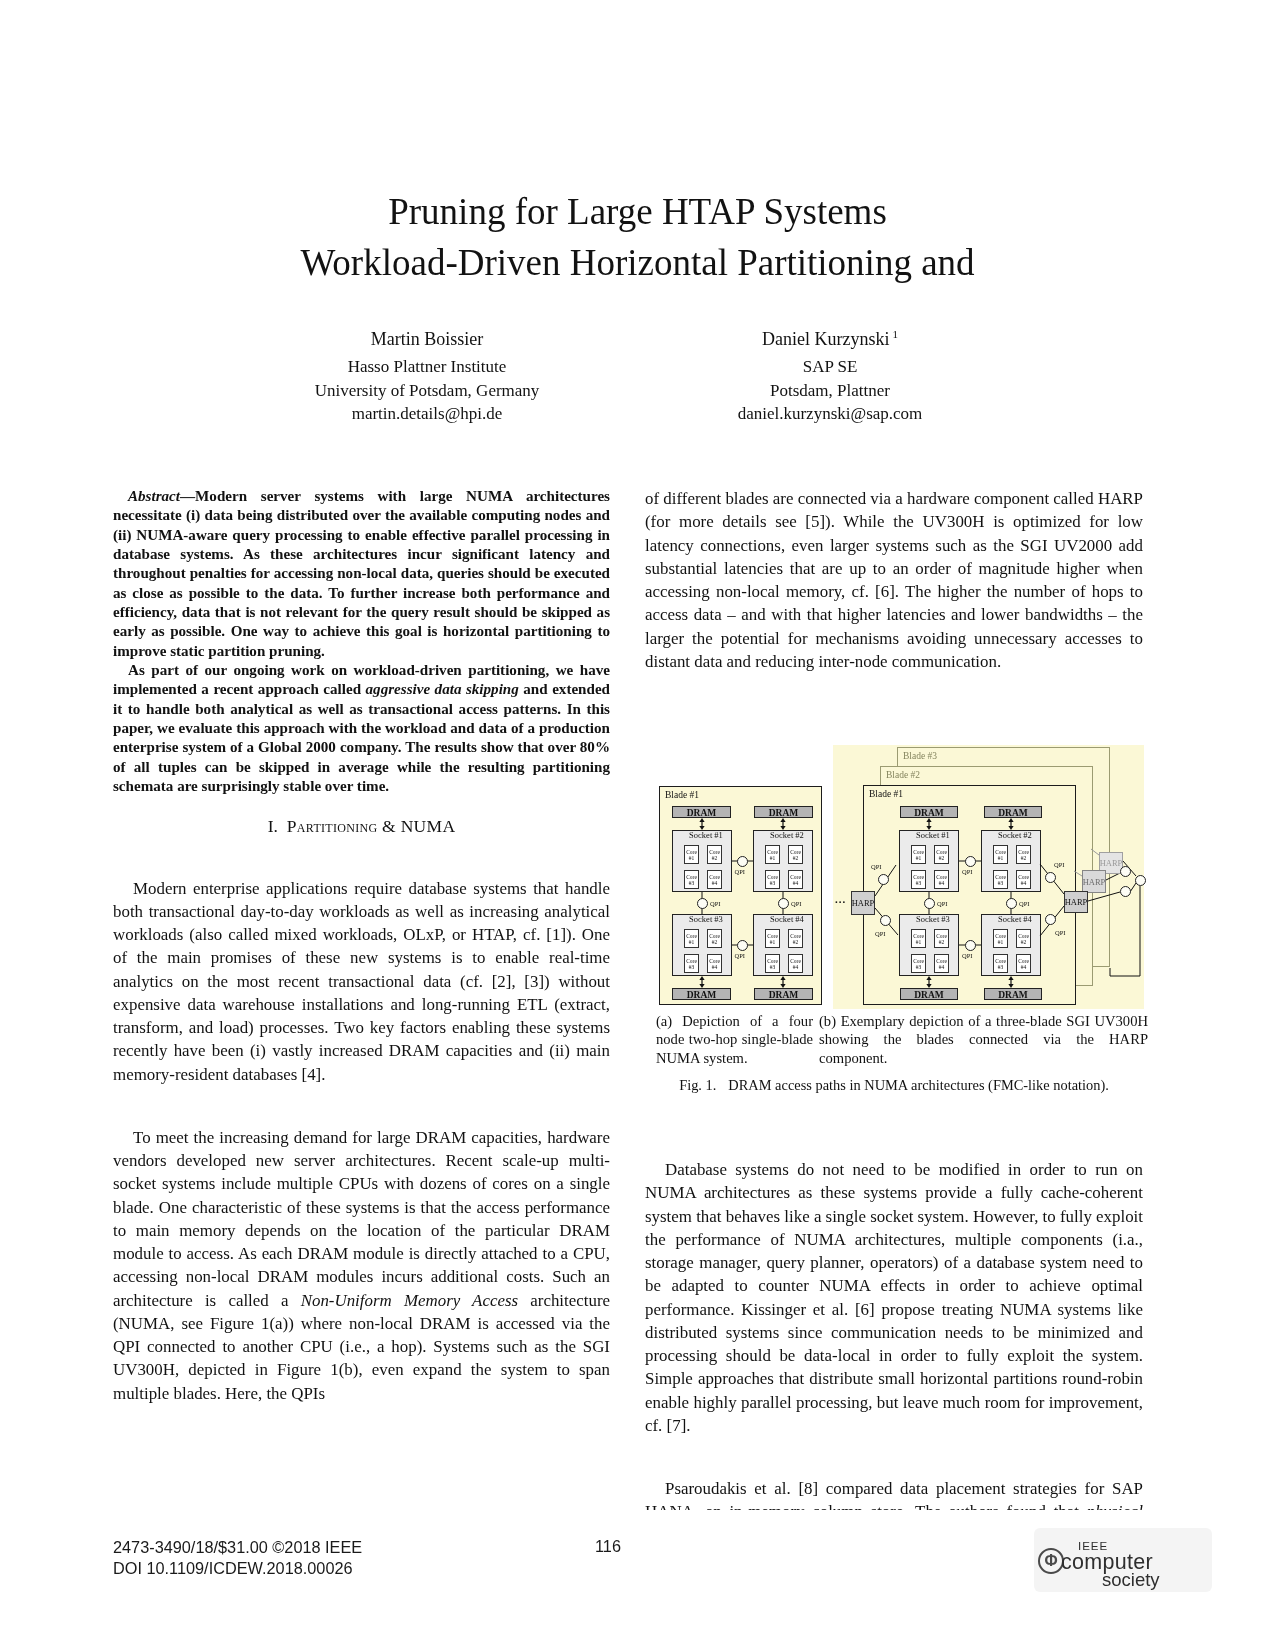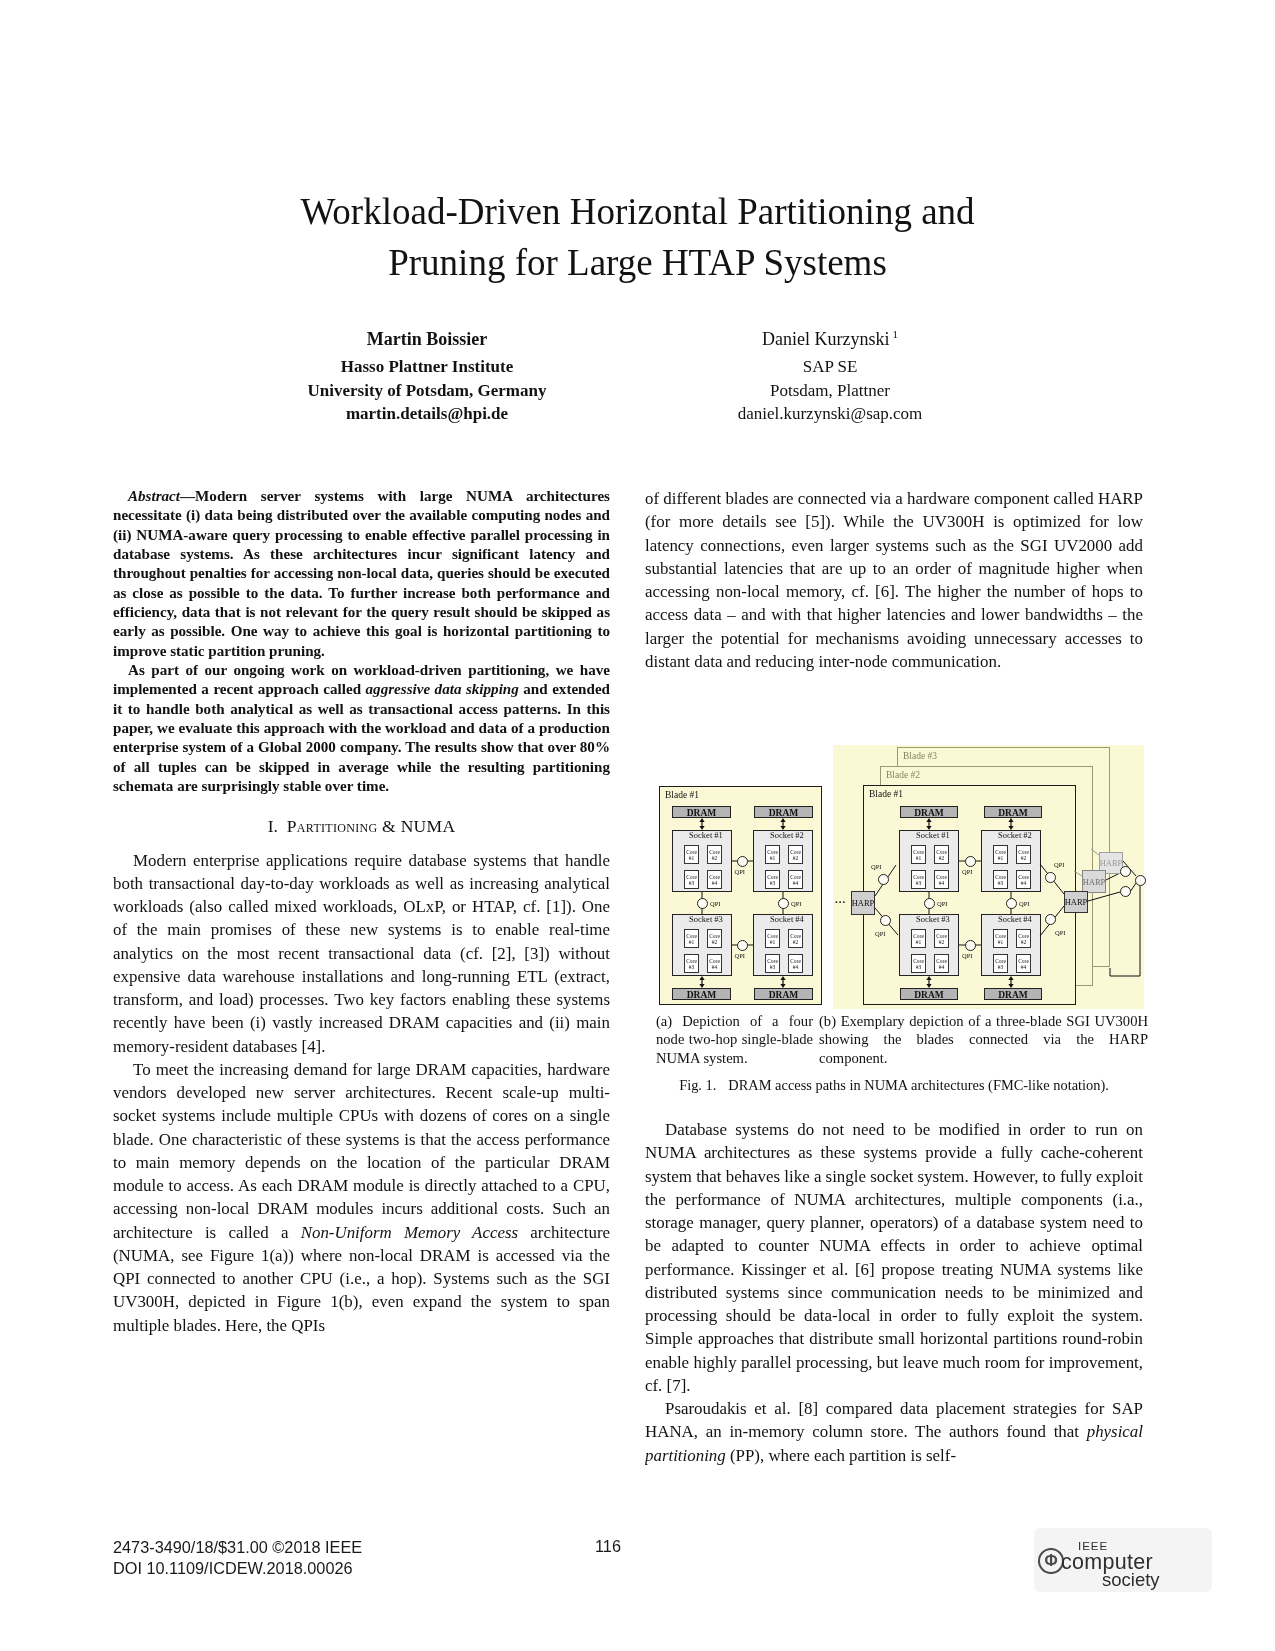--- a/index.html
+++ b/index.html
@@ -3,32 +3,32 @@
 <meta charset="utf-8">
 <style>
   html,body{margin:0;padding:0;background:#888;}
   .page{position:relative;width:1275px;height:1651px;margin:0 auto;background:#ffffff;
         font-family:"Liberation Serif","DejaVu Serif",serif;color:#121212;overflow:hidden;}
   .conf-header{position:absolute;left:0;top:86px;width:100%;text-align:center;
         font-family:"Liberation Sans","DejaVu Sans",sans-serif;font-size:17px;color:#1a1a1a;}
   .title{position:absolute;left:0;top:186px;width:100%;text-align:center;font-weight:400;
         font-size:37px;line-height:51px;margin:0;}
   .author{position:absolute;top:329px;width:300px;text-align:center;}
-  .author-1{left:277px;font-weight:bold;}
+  .author-1{left:277px;}
   .author-2{left:680px;}
   .author-name{font-size:18px;margin-bottom:5px;}
   .author-line{font-size:17px;line-height:23.5px;}
   .asup{font-size:11px;vertical-align:super;line-height:0;margin-left:3px;}
   .col{position:absolute;text-align:justify;}
   .col-left{left:113px;top:487px;width:497px;height:957px;overflow:hidden;}
   .col-right-top{left:645px;top:487px;width:498px;height:232px;overflow:hidden;z-index:1;}
   .col-right-bot{left:645px;top:1118px;width:498px;height:392px;overflow:hidden;z-index:1;}
   p.abstract{margin:0;font-weight:bold;font-size:15.1px;line-height:19.35px;text-indent:15px;}
   p.body{margin:0;font-size:16.9px;line-height:23.25px;}
-  p.indent{text-indent:20px;}
+  p.indent{text-indent:20px;margin-top:40px;}
   h2.sec-heading{margin:19px 0 12px 0;font-weight:400;font-size:17.5px;text-align:center;}
   h2.sec-heading .num{margin-right:9px;}
   .sc{font-variant:small-caps;letter-spacing:.3px;}
   sup{font-size:.62em;vertical-align:super;line-height:0;}
   .footnote{position:absolute;left:113px;top:1444px;width:497px;font-size:14px;line-height:18.7px;
         text-align:justify;text-indent:14px;}
   .footer-left{position:absolute;left:113px;top:1537px;font-family:"Liberation Sans","DejaVu Sans",sans-serif;
         font-size:16.3px;line-height:20.5px;color:#1a1a1a;}
   .footer-page{position:absolute;left:558px;top:1537px;width:100px;text-align:center;
         font-family:"Liberation Sans","DejaVu Sans",sans-serif;font-size:16.3px;color:#1a1a1a;}
@@ -70,22 +70,22 @@
   .cs-computer{position:absolute;left:27px;top:23px;font-size:21.5px;line-height:22px;letter-spacing:.3px;}
   .cs-society{position:absolute;left:68px;top:43px;font-size:18.5px;line-height:18px;}
 </style>
 </head>
 <body>
 
 <div class="page">
 
 
   <h1 class="title">
+    <span style="display:block">Pruning for Large HTAP Systems</span>
     <span style="display:block">Workload-Driven Horizontal Partitioning and</span>
-    <span style="display:block">Pruning for Large HTAP Systems</span>
   </h1>
 
   <div class="author author-1">
     <div class="author-name"><span>Martin Boissier</span></div>
     <div class="author-line">Hasso Plattner Institute</div>
     <div class="author-line">University of Potsdam, Germany</div>
     <div class="author-line">martin.details@hpi.de</div>
   </div>
 
   <div class="author author-2">

